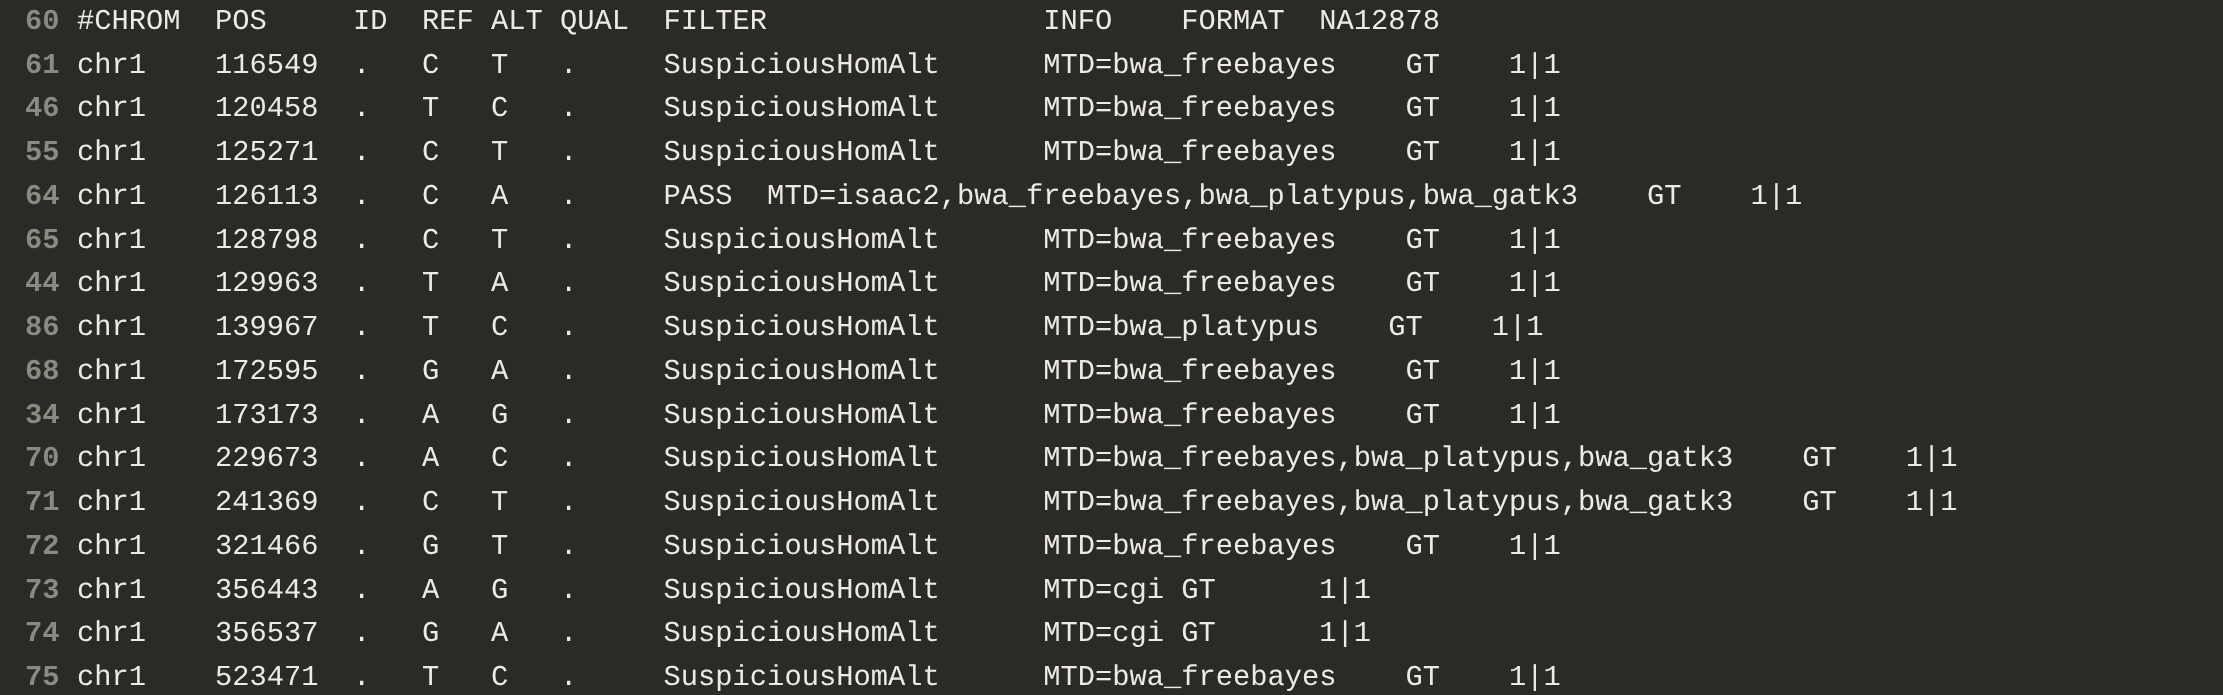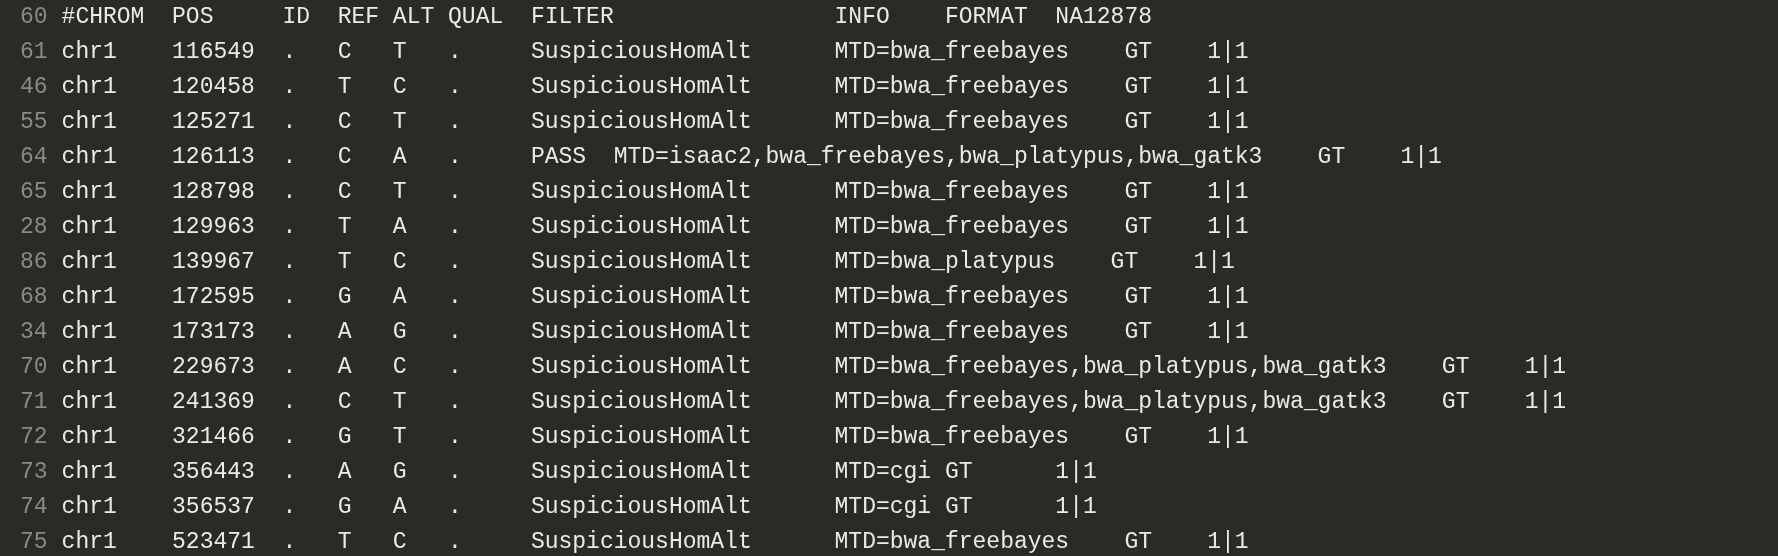--- a/index.html
+++ b/index.html
@@ -19,20 +19,21 @@
   .gutter {
     color: #8a8a82;
     text-align: right;
     padding-right: 14px;
     padding-left: 20px;
     user-select: none;
     flex: 0 0 auto;
   }
   .gutter div {
     height: 35px;
+    font-weight: bold;
   }
   .code {
     color: #eceae3;
     white-space: pre;
     flex: 1 1 auto;
   }
   .code .row {
     height: 35px;
   }
 </style>
@@ -40,21 +41,21 @@
 <body>
 
 <div class="editor">
   <div class="gutter">
       <div>60</div>
       <div>61</div>
       <div>46</div>
       <div>55</div>
       <div>64</div>
       <div>65</div>
-      <div>28</div>
+      <div>44</div>
       <div>86</div>
       <div>68</div>
       <div>34</div>
       <div>70</div>
       <div>71</div>
       <div>72</div>
       <div>73</div>
       <div>74</div>
       <div>75</div>
     </div>

